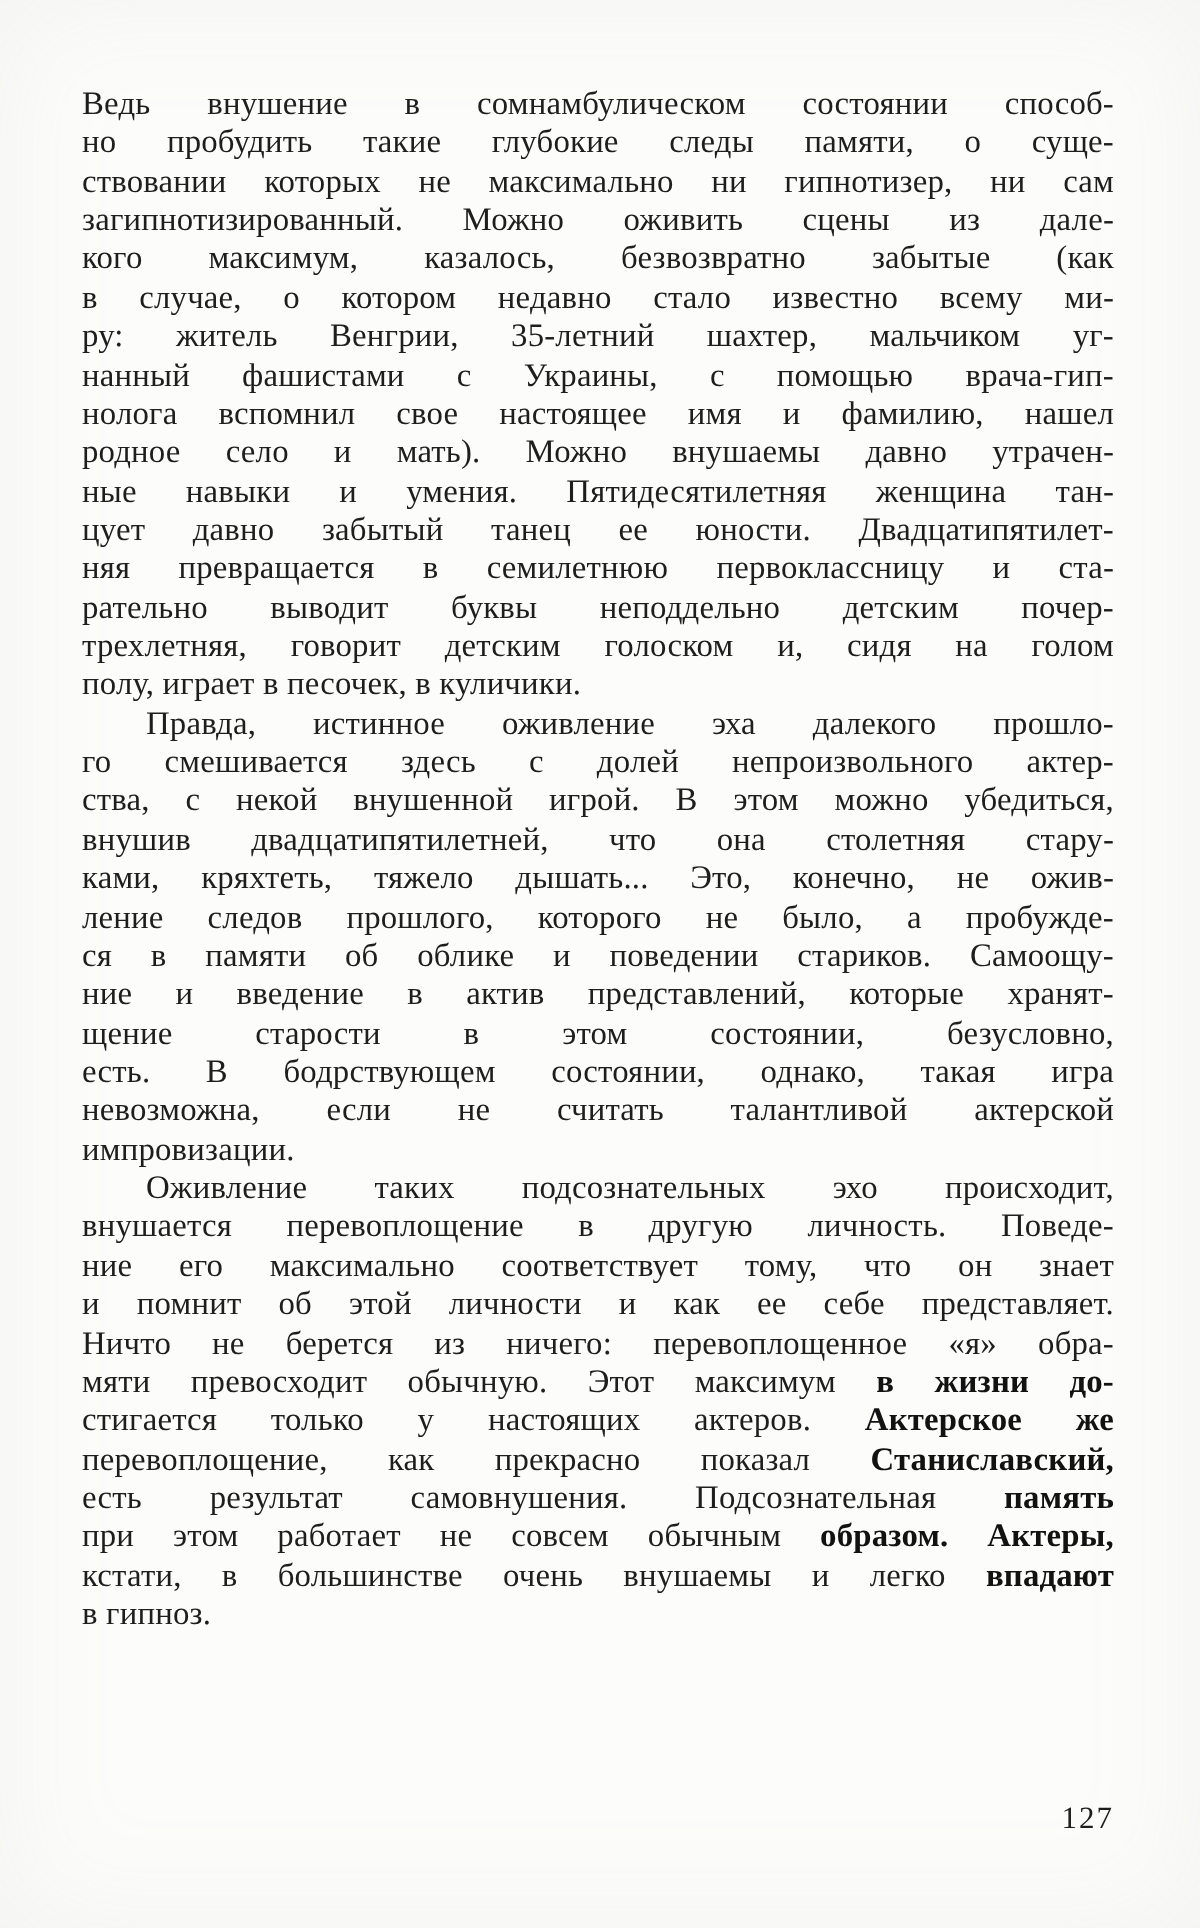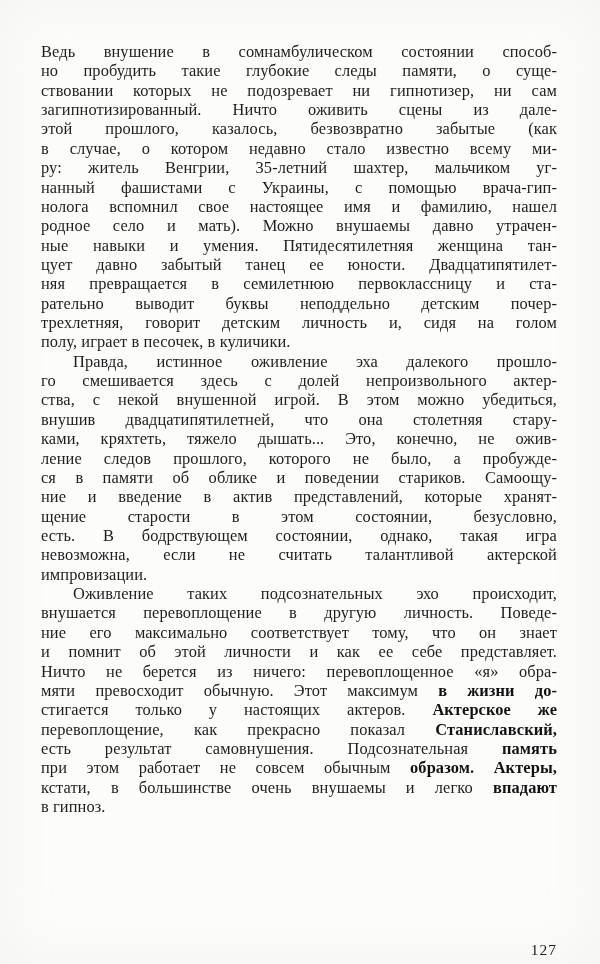--- a/index.html
+++ b/index.html
@@ -48,43 +48,42 @@
   }
   .page-number {
     position: absolute;
     left: 41px;
     top: 901px;
     width: 516px;
     text-align: right;
     font-size: 15.5px;
     letter-spacing: 1px;
     color: #1e1e1e;
-    margin-top: 40px;
   }
 </style>
 </head>
 <body style="background: rgb(252, 252, 250);">
 
 <div class="page">
   <main class="text-block">
       <div class="line">Ведь внушение в сомнамбулическом состоянии способ-</div>
       <div class="line">но пробудить такие глубокие следы памяти, о суще-</div>
-      <div class="line">ствовании которых не подозревает ни гипнотизер, ни сам</div>
-      <div class="line">загипнотизированный. Ничто оживить сцены из дале-</div>
-      <div class="line">этой прошлого, казалось, безвозвратно забытые (как</div>
+      <div class="line">ствовании которых не максимально ни гипнотизер, ни сам</div>
+      <div class="line">загипнотизированный. Можно оживить сцены из дале-</div>
+      <div class="line">кого максимум, казалось, безвозвратно забытые (как</div>
       <div class="line">в случае, о котором недавно стало известно всему ми-</div>
       <div class="line">ру: житель Венгрии, 35-летний шахтер, мальчиком уг-</div>
       <div class="line">нанный фашистами с Украины, с помощью врача-гип-</div>
       <div class="line">нолога вспомнил свое настоящее имя и фамилию, нашел</div>
       <div class="line">родное село и мать). Можно внушаемы давно утрачен-</div>
       <div class="line">ные навыки и умения. Пятидесятилетняя женщина тан-</div>
       <div class="line">цует давно забытый танец ее юности. Двадцатипятилет-</div>
       <div class="line">няя превращается в семилетнюю первоклассницу и ста-</div>
       <div class="line">рательно выводит буквы неподдельно детским почер-</div>
-      <div class="line">трехлетняя, говорит детским личность и, сидя на голом</div>
+      <div class="line">трехлетняя, говорит детским голоском и, сидя на голом</div>
       <div class="line last">полу, играет в песочек, в куличики.</div>
       <div class="line indent">Правда, истинное оживление эха далекого прошло-</div>
       <div class="line">го смешивается здесь с долей непроизвольного актер-</div>
       <div class="line">ства, с некой внушенной игрой. В этом можно убедиться,</div>
       <div class="line">внушив двадцатипятилетней, что она столетняя стару-</div>
       <div class="line">ками, кряхтеть, тяжело дышать... Это, конечно, не ожив-</div>
       <div class="line">ление следов прошлого, которого не было, а пробужде-</div>
       <div class="line">ся в памяти об облике и поведении стариков. Самоощу-</div>
       <div class="line">ние и введение в актив представлений, которые хранят-</div>
       <div class="line">щение старости в этом состоянии, безусловно,</div>

